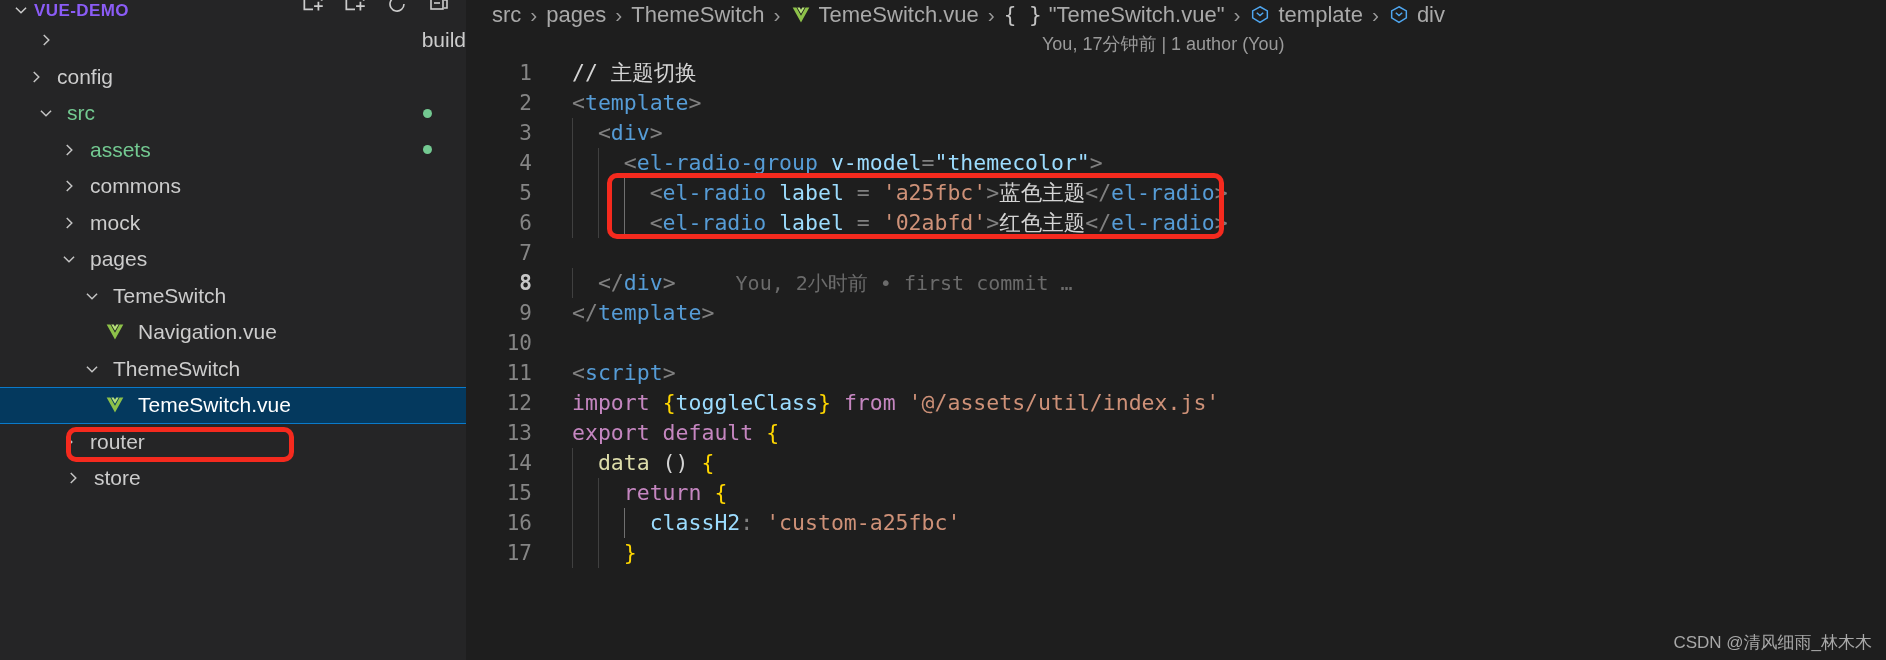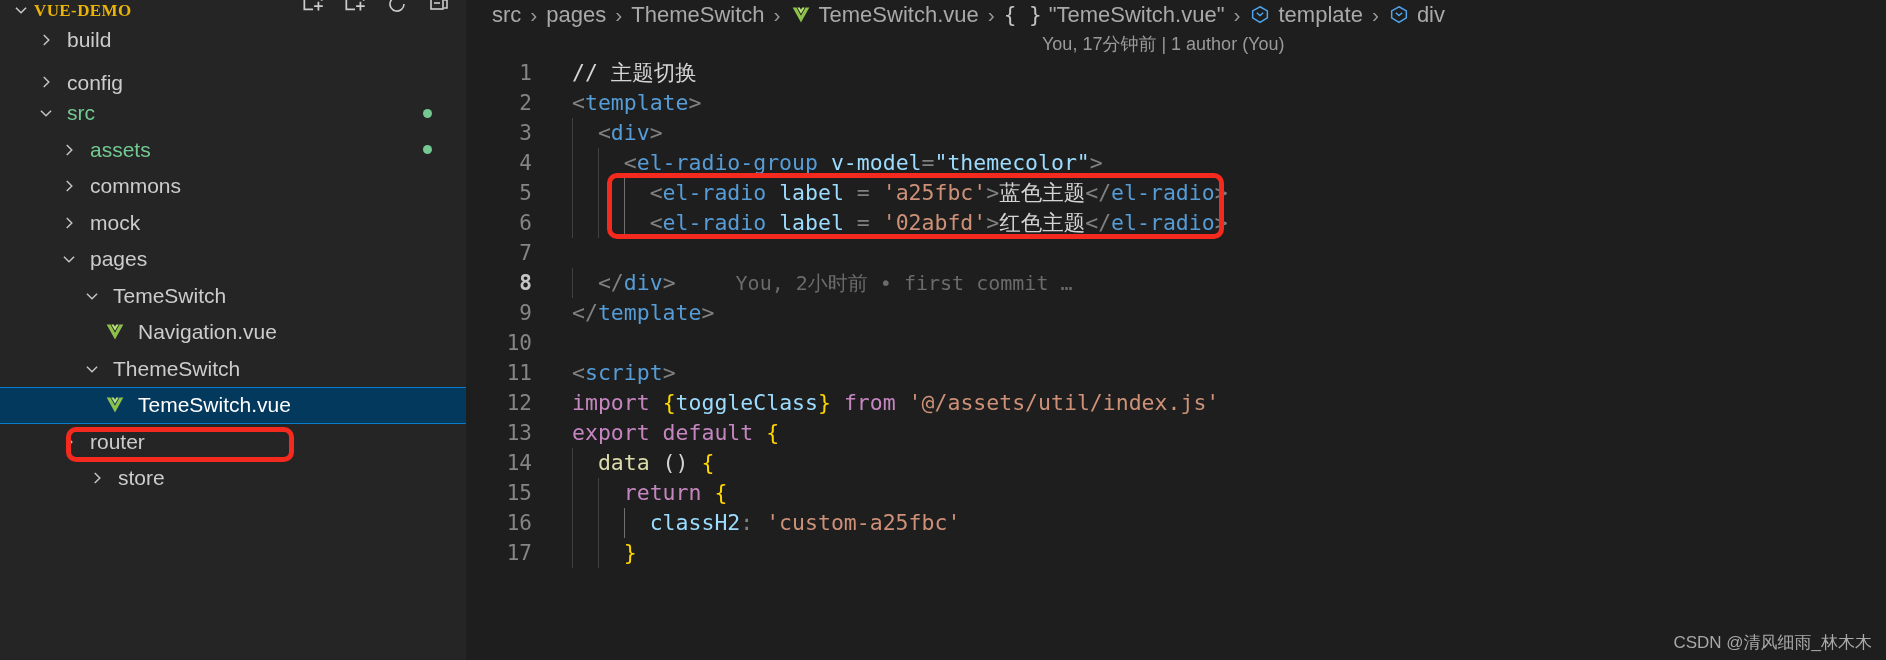--- a/index.html
+++ b/index.html
@@ -31,25 +31,25 @@
     display: flex;
     align-items: center;
     padding-left: 8px;
     position: relative;
   }
   .explorer-header .twisty {
     color: #cccccc; font-size: 17px; width: 26px; text-align: center;
     line-height: 1;
   }
   .explorer-title {
-    color: #eab308;
+    color: #8b5cf6;
     font-size: 17px;
     font-weight: bold;
     letter-spacing: .4px;
-    font-family: Liberation Serif, serif;
+    font-family: Liberation Sans, sans-serif;
   }
   .explorer-actions {
     position: absolute;
     right: 14px; top: -9px;
     display: flex; gap: 16px; align-items: center;
     color: #cccccc;
   }
   .explorer-actions .act { width: 26px; height: 26px; display:flex; align-items:center; justify-content:center;}
 
   .tree { position: relative; }
@@ -243,29 +243,29 @@
           <svg width="24" height="24" viewBox="0 0 24 24">
               <rect x="4" y="5" width="12" height="12" stroke="#cccccc" stroke-width="1.6" fill="none"></rect>
               <path d="M7 11 h6" stroke="#cccccc" stroke-width="1.6"></path>
               <path d="M17 8 h3 v8 h-3" stroke="#cccccc" stroke-width="1.6" fill="none"></path>
             </svg>
         </span>
       </span>
     </div>
 
     <div class="tree" id="tree">
-        <div class="row" style="padding-left: 33px;">
+        <div class="row" style="padding-left: 33px; justify-content: space-between;">
           <span class="chev">
             <svg width="18" height="18" viewBox="0 0 16 16">
               <path d="M6 3.5 L10.5 8 L6 12.5" stroke="#c5c5c5" stroke-width="1.3" fill="none"></path>
             </svg>
           </span>
           <span class="lbl">build</span>
         </div>
-        <div class="row" style="padding-left: 33px; align-items: flex-end;">
+        <div class="row" style="padding-left: 23px;">
           <span class="chev">
             <svg width="18" height="18" viewBox="0 0 16 16">
               <path d="M6 3.5 L10.5 8 L6 12.5" stroke="#c5c5c5" stroke-width="1.3" fill="none"></path>
             </svg>
           </span>
           <span class="lbl">config</span>
         </div>
         <div class="row green" style="padding-left: 33px;">
           <span class="chev">
             <svg width="18" height="18" viewBox="0 0 16 16">
@@ -343,21 +343,21 @@
           <span class="lbl">TemeSwitch.vue</span>
         </div>
         <div class="row" style="padding-left: 56px;">
           <span class="chev">
             <svg width="18" height="18" viewBox="0 0 16 16">
               <path d="M6 3.5 L10.5 8 L6 12.5" stroke="#c5c5c5" stroke-width="1.3" fill="none"></path>
             </svg>
           </span>
           <span class="lbl">router</span>
         </div>
-        <div class="row" style="padding-left: 84px;">
+        <div class="row" style="padding-left: 60px;">
           <span class="chev">
             <svg width="18" height="18" viewBox="0 0 16 16">
               <path d="M6 3.5 L10.5 8 L6 12.5" stroke="#c5c5c5" stroke-width="1.3" fill="none"></path>
             </svg>
           </span>
           <span class="lbl">store</span>
         </div>
       </div>
 
     <div class="anno anno-file"></div>

